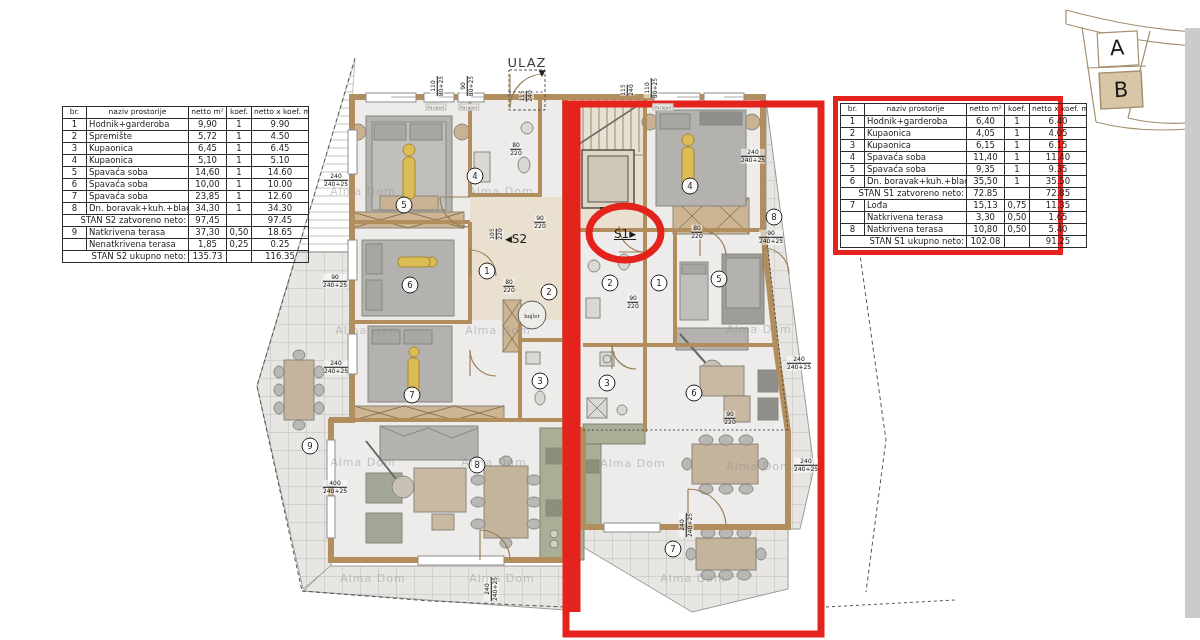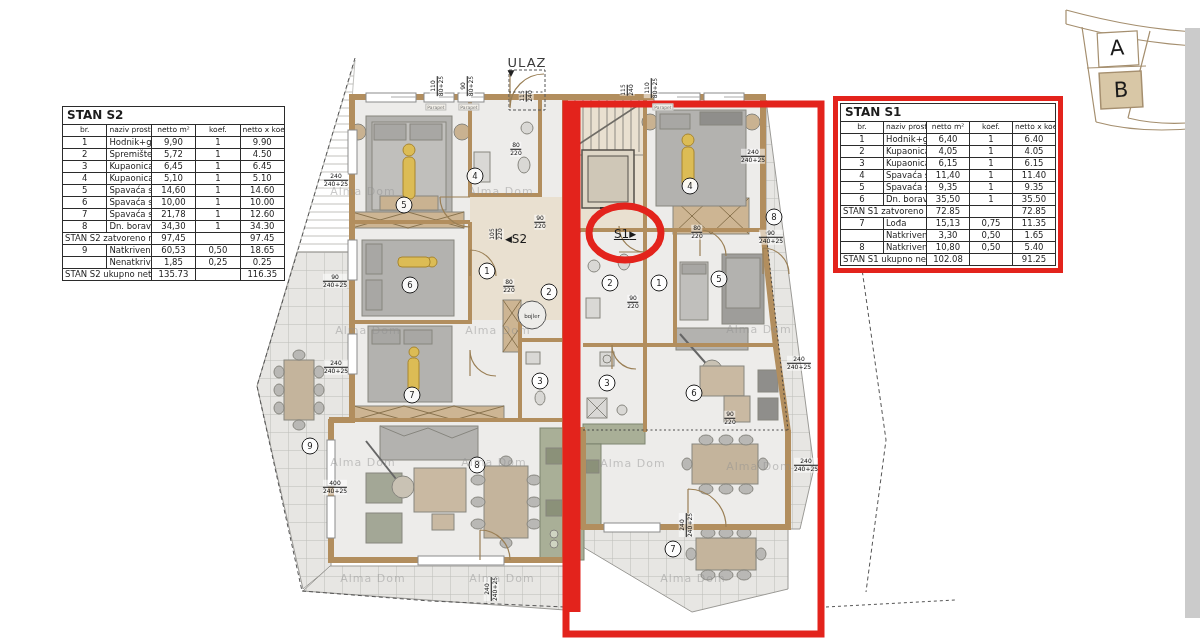--- a/index.html
+++ b/index.html
@@ -27,21 +27,21 @@
   
   .room{width:15px;height:15px;border:1px solid #222;border-radius:50%;
         background:rgba(255,255,255,.92);font-size:8.5px;line-height:14px;text-align:center;}
   .dim{font-size:6px;line-height:6.5px;text-align:center;color:#111;
        display:flex;flex-direction:column;align-items:center;background:rgba(255,255,255,.55);}
   .dim .den{border-top:0.75px solid #111;padding-top:0.5px;}
   .wm{font-size:11px;color:rgba(145,145,145,.48);letter-spacing:1px;white-space:nowrap;margin-left:32px;}
   .parapet{font-size:4.5px;color:#777;background:#f2efe8;padding:0 1px;border:0.5px solid #bbb;}
   .unit-label{font-size:12px;color:#1a1a1a;white-space:nowrap;}
   .unit-label .tri{font-size:9px;position:relative;top:-1px;}
-  .ulaz{font-size:13px;color:#3d3d3d;letter-spacing:1px;text-align:left;}
+  .ulaz{font-size:13px;color:#3d3d3d;letter-spacing:1px;text-align:right;}
   .ulaz .down{display:block;font-size:9px;line-height:6px;color:#222;}
   .bojler{width:27px;height:27px;border:1px solid #555;border-radius:50%;background:#edece9;
           font-size:5.5px;display:flex;align-items:center;justify-content:center;color:#333;}
   .site-letter{font-size:21px;color:#1a1a1a;font-weight:500;}
   .gray-strip{background:#cbcbcb;}
 </style>
 </head>
 <body>
 
 <div class="stage">
@@ -443,23 +443,20 @@
   </div>
 
   <div class="abs site-letter" style="left:1117px;top:48px;transform:translate(-50%,-50%) rotate(-3deg);"><span>A</span></div>
   <div class="abs site-letter" style="left:1121px;top:90px;transform:translate(-50%,-50%) rotate(-3deg);"><span>B</span></div>
 
   <div class="abs gray-strip" style="left:1185px;top:28px;width:15px;height:590px;"></div>
 
   <div class="tbl" style="left:62px;top:106px;width:223px;">
     <table>
         <tbody>
-          <tr class="t-title">
-            <td colspan="5">STAN S2</td>
-          </tr>
           <tr class="t-head">
             <td class="c0">br.</td>
             <td class="c1">naziv prostorije</td>
             <td class="c2">netto m²</td>
             <td class="c3">koef.</td>
             <td class="c4">netto x koef. m²</td>
           </tr>
           <tr>
             <td class="c0">1</td>
             <td class="c1">Hodnik+garderoba</td>
@@ -498,41 +495,41 @@
           <tr>
             <td class="c0">6</td>
             <td class="c1">Spavaća soba</td>
             <td class="num c2">10,00</td>
             <td class="num c3">1</td>
             <td class="num c4">10.00</td>
           </tr>
           <tr>
             <td class="c0">7</td>
             <td class="c1">Spavaća soba</td>
-            <td class="num c2">21,78</td>
+            <td class="num c2">23,85</td>
             <td class="num c3">1</td>
             <td class="num c4">12.60</td>
           </tr>
           <tr>
             <td class="c0">8</td>
             <td class="c1">Dn. boravak+kuh.+blag.</td>
             <td class="num c2">34,30</td>
             <td class="num c3">1</td>
             <td class="num c4">34.30</td>
           </tr>
           <tr>
             <td colspan="2" class="sum">STAN S2 zatvoreno neto:</td>
             <td class="num c2">97,45</td>
             <td class="num c3"></td>
             <td class="num c4">97.45</td>
           </tr>
           <tr>
             <td class="c0">9</td>
             <td class="c1">Natkrivena terasa</td>
-            <td class="num c2">60,53</td>
+            <td class="num c2">37,30</td>
             <td class="num c3">0,50</td>
             <td class="num c4">18.65</td>
           </tr>
           <tr>
             <td class="c0"></td>
             <td class="c1">Nenatkrivena terasa</td>
             <td class="num c2">1,85</td>
             <td class="num c3">0,25</td>
             <td class="num c4">0.25</td>
           </tr>
@@ -542,23 +539,20 @@
             <td class="num c3"></td>
             <td class="num c4">116.35</td>
           </tr>
         </tbody>
       </table>
   </div>
 
   <div class="tbl abs" id="tbl-s1-wrap" style="left:833px;top:96px;width:216px;">
     <table>
         <tbody>
-          <tr class="t-title">
-            <td colspan="5">STAN S1</td>
-          </tr>
           <tr class="t-head">
             <td class="c0">br.</td>
             <td class="c1">naziv prostorije</td>
             <td class="c2">netto m²</td>
             <td class="c3">koef.</td>
             <td class="c4">netto x koef. m²</td>
           </tr>
           <tr>
             <td class="c0">1</td>
             <td class="c1">Hodnik+garderoba</td>

